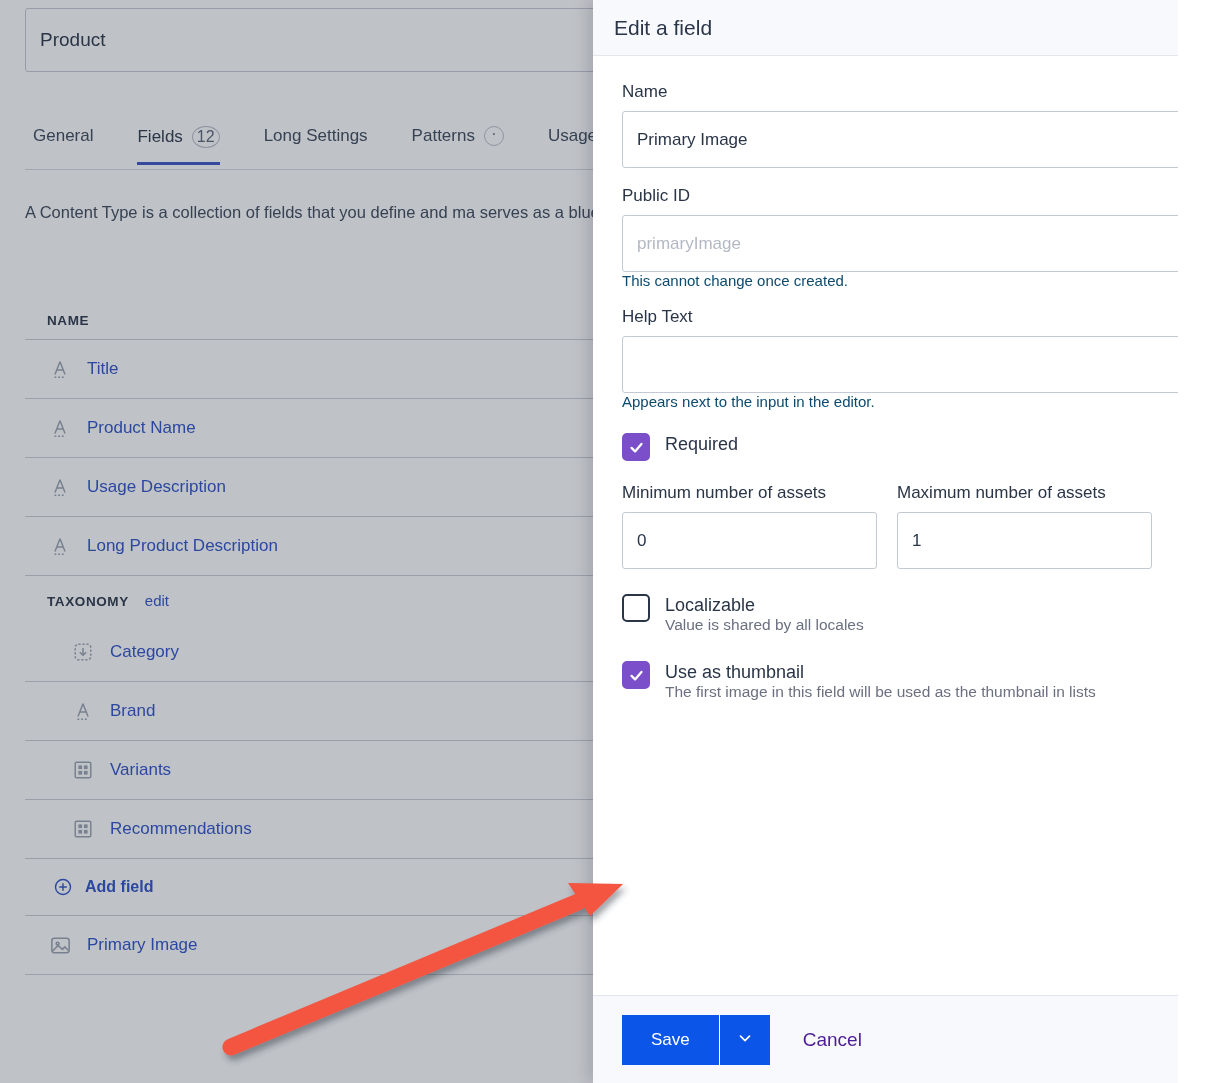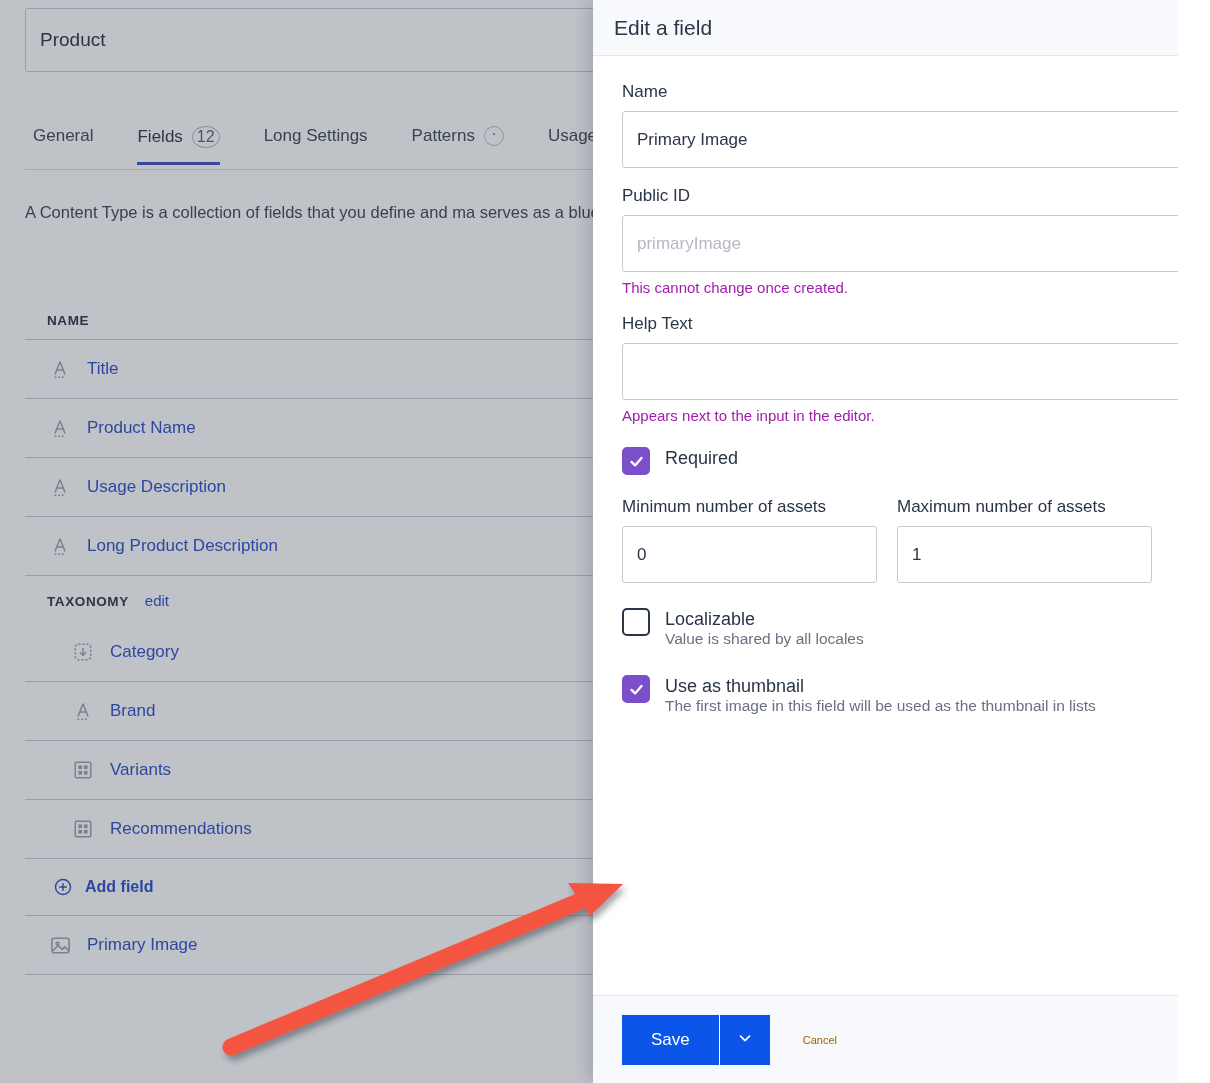--- a/index.html
+++ b/index.html
@@ -244,22 +244,21 @@
     padding: 10px 14px;
     font-size: 17px;
     color: #2a3547;
     font-family: "Liberation Sans", sans-serif;
     outline: none;
     resize: none;
     display: block;
   }
   .hint {
     font-size: 15px;
-    color: #a21caf;
-    margin-top: 7px;
+    color: #0c4a6e;
   }
   .form-group { margin-bottom: 18px; }
 
   
   .check-row {
     display: flex;
     align-items: flex-start;
     gap: 15px;
     margin-bottom: 4px;
     text-align: center;
@@ -344,22 +343,22 @@
     background: #0B55E8;
     color: #ffffff;
     border: none;
     width: 50px; height: 50px;
     display: flex; align-items: center; justify-content: center;
     cursor: pointer;
   }
   .btn-cancel {
     background: transparent;
     border: none;
-    color: #a16207;
-    font-size: 11px;
+    color: #4c1d95;
+    font-size: 19px;
     font-family: "Liberation Sans", sans-serif;
     cursor: pointer;
     margin-left: 27px;
   }
 
   
   .annotation {
     position: absolute;
     top: 0; left: 0;
     width: 1210px; height: 1083px;

